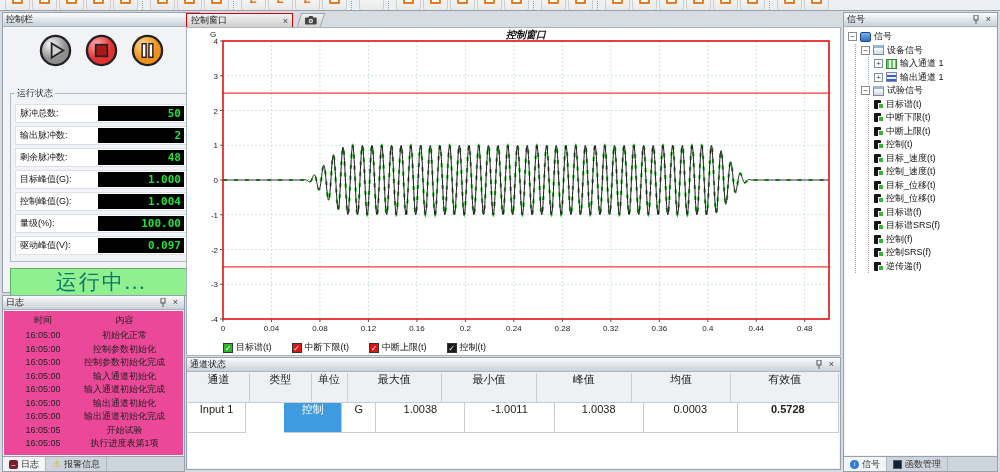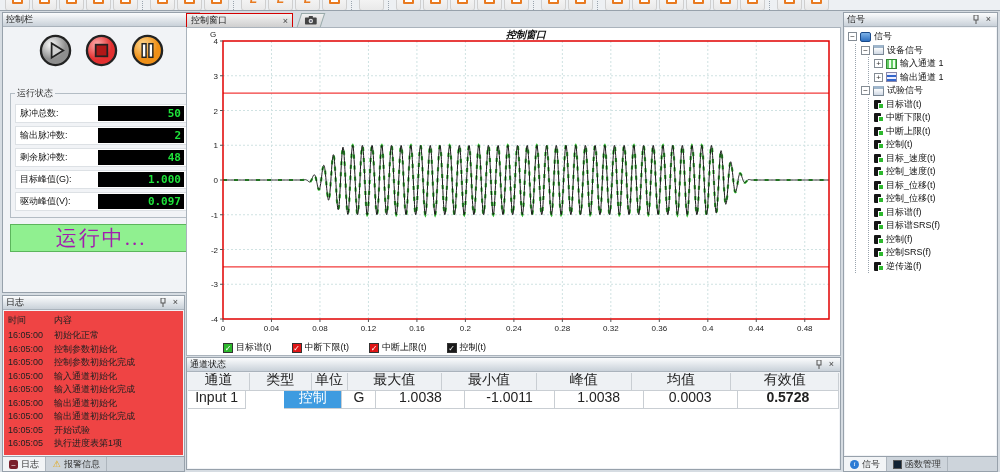--- a/index.html
+++ b/index.html
@@ -19,24 +19,24 @@
   .hdr-icn { width:11px; height:11px; display:flex; align-items:center; justify-content:center; color:#444; font-size:9px; line-height:1; margin-left:2px; }
 
   
   #transport { display:flex; justify-content:center; gap:13px; padding:7px 0 4px 0; }
   .t-btn { width:33px; height:33px; }
   fieldset#run-status { margin:16px 7px 0 7px; border:1px solid #b3bcc4; padding:1px 4px 3px 4px; background:#f1f3f6; }
   fieldset#run-status legend { font-size:9px; color:#333; padding:0 2px; }
   .f-row { display:flex; align-items:center; background:#ffffff; border:1px solid #dde1e5; margin:3px 0; padding:1px 2px 1px 4px; height:19px; }
   .f-label { flex:1; font-size:9px; color:#111; }
   .f-value { width:86px; height:15px; background:#000; color:#1ee23a; font-family:"DejaVu Sans Mono","Liberation Mono",monospace; font-size:11px; font-weight:bold; text-align:right; line-height:15px; padding:0 3px; }
-  #run-state { margin:6px 7px; height:28px; background:#90f090; border:1px solid #5cb55c; text-align:center; font-size:21px; line-height:27px; color:#a21caf; font-family:"Liberation Serif","DejaVu Serif",serif; letter-spacing:2px; }
-
-  
-  #log-panel .body { background:#ef4444; position:absolute; top:15px; left:1px; right:1px; bottom:1px; overflow:hidden; padding:2px 0 0 4px; }
+  #run-state { margin:6px 7px; height:28px; background:#90f090; border:1px solid #5cb55c; text-align:center; font-size:21px; line-height:27px; color:#0f766e; font-family:"Liberation Serif","DejaVu Serif",serif; letter-spacing:2px; }
+
+  
+  #log-panel .body { background:#ec4899; position:absolute; top:15px; left:1px; right:1px; bottom:1px; overflow:hidden; padding:2px 0 0 16px;text-align:center; }
   .log-hrow { display:flex; font-size:9px; color:#222; padding:1px 0 2px 0; }
   .log-row { display:flex; font-size:9px; color:#222; height:13.5px; line-height:13.5px; }
   .log-c1 { width:46px; flex:0 0 auto; }
   .log-c2 { flex:1; }
 
   
   .tabstrip { position:absolute; height:15px; background:#cdd4db; border:1px solid #97a1ab; border-top:none; display:flex; align-items:stretch; }
   .btab { display:flex; align-items:center; gap:3px; padding:0 6px; font-size:9px; color:#333; border-right:1px solid #aeb6be; }
   .btab.active { background:#f2f4f6; }
   .mini-ic { width:9px; height:9px; display:inline-flex; align-items:center; justify-content:center; font-size:8px; line-height:1; }
@@ -54,21 +54,21 @@
 
   
   #chart-panel { position:absolute; left:186px; top:27px; width:655px; height:329px; background:#fff; border:1px solid #aab3bc; }
   #chart-svg { position:absolute; left:0; top:0; }
   #legend { position:absolute; left:36px; top:313px; display:flex; gap:20px; align-items:center; }
   .lg-item { display:flex; align-items:center; gap:3px; font-size:9px; color:#111; }
   .lg-box { width:10px; height:10px; border:1px solid #333; color:#fff; font-size:8px; line-height:10px; text-align:center; }
 
   
   #channel-panel .body { position:absolute; top:15px; left:1px; right:1px; bottom:1px; background:#fff; }
-  .ch-row { display:flex; height:18px; line-height:13px; font-size:14px; }
+  .ch-row { display:flex; height:30px; line-height:13px; font-size:11px; }
   .ch-row.hdr { background:#eef1f4; }
   .ch-cell { border-right:1px solid #c9ced3; border-bottom:1px solid #c9ced3; text-align:center; overflow:hidden; }
   .ch-cell.type-ctl { background:#3e9be0; color:#fff; }
 
   
   #signal-panel .body { position:absolute; top:15px; left:1px; right:1px; bottom:1px; background:#fff; overflow:hidden; padding:2px 0 0 3px; }
   .tree-row { display:flex; align-items:center; gap:3px; height:13.5px; font-size:9px; color:#111; white-space:nowrap; }
   .tree-kids { margin-left:7px; padding-left:5px; border-left:1px dotted #9aa4ae; }
   .expander { width:9px; height:9px; flex:0 0 auto; border:1px solid #848c94; background:#fff; font-size:8px; line-height:7px; text-align:center; color:#333; }
   .nd-ic { width:11px; height:10px; flex:0 0 auto; }
@@ -223,20 +223,28 @@
           <span class="f-label">输出脉冲数:</span>
           <span class="f-value">2</span>
         </div>
         <div class="f-row">
           <span class="f-label">剩余脉冲数:</span>
           <span class="f-value">48</span>
         </div>
         <div class="f-row">
           <span class="f-label">目标峰值(G):</span>
           <span class="f-value">1.000</span>
+        </div>
+        <div class="f-row">
+          <span class="f-label">控制峰值(G):</span>
+          <span class="f-value">1.004</span>
+        </div>
+        <div class="f-row">
+          <span class="f-label">量级(%):</span>
+          <span class="f-value">100.00</span>
         </div>
         <div class="f-row">
           <span class="f-label">驱动峰值(V):</span>
           <span class="f-value">0.097</span>
         </div>
       </div>
   </fieldset>
   <div id="run-state">运行中...</div>
 </div>
 

